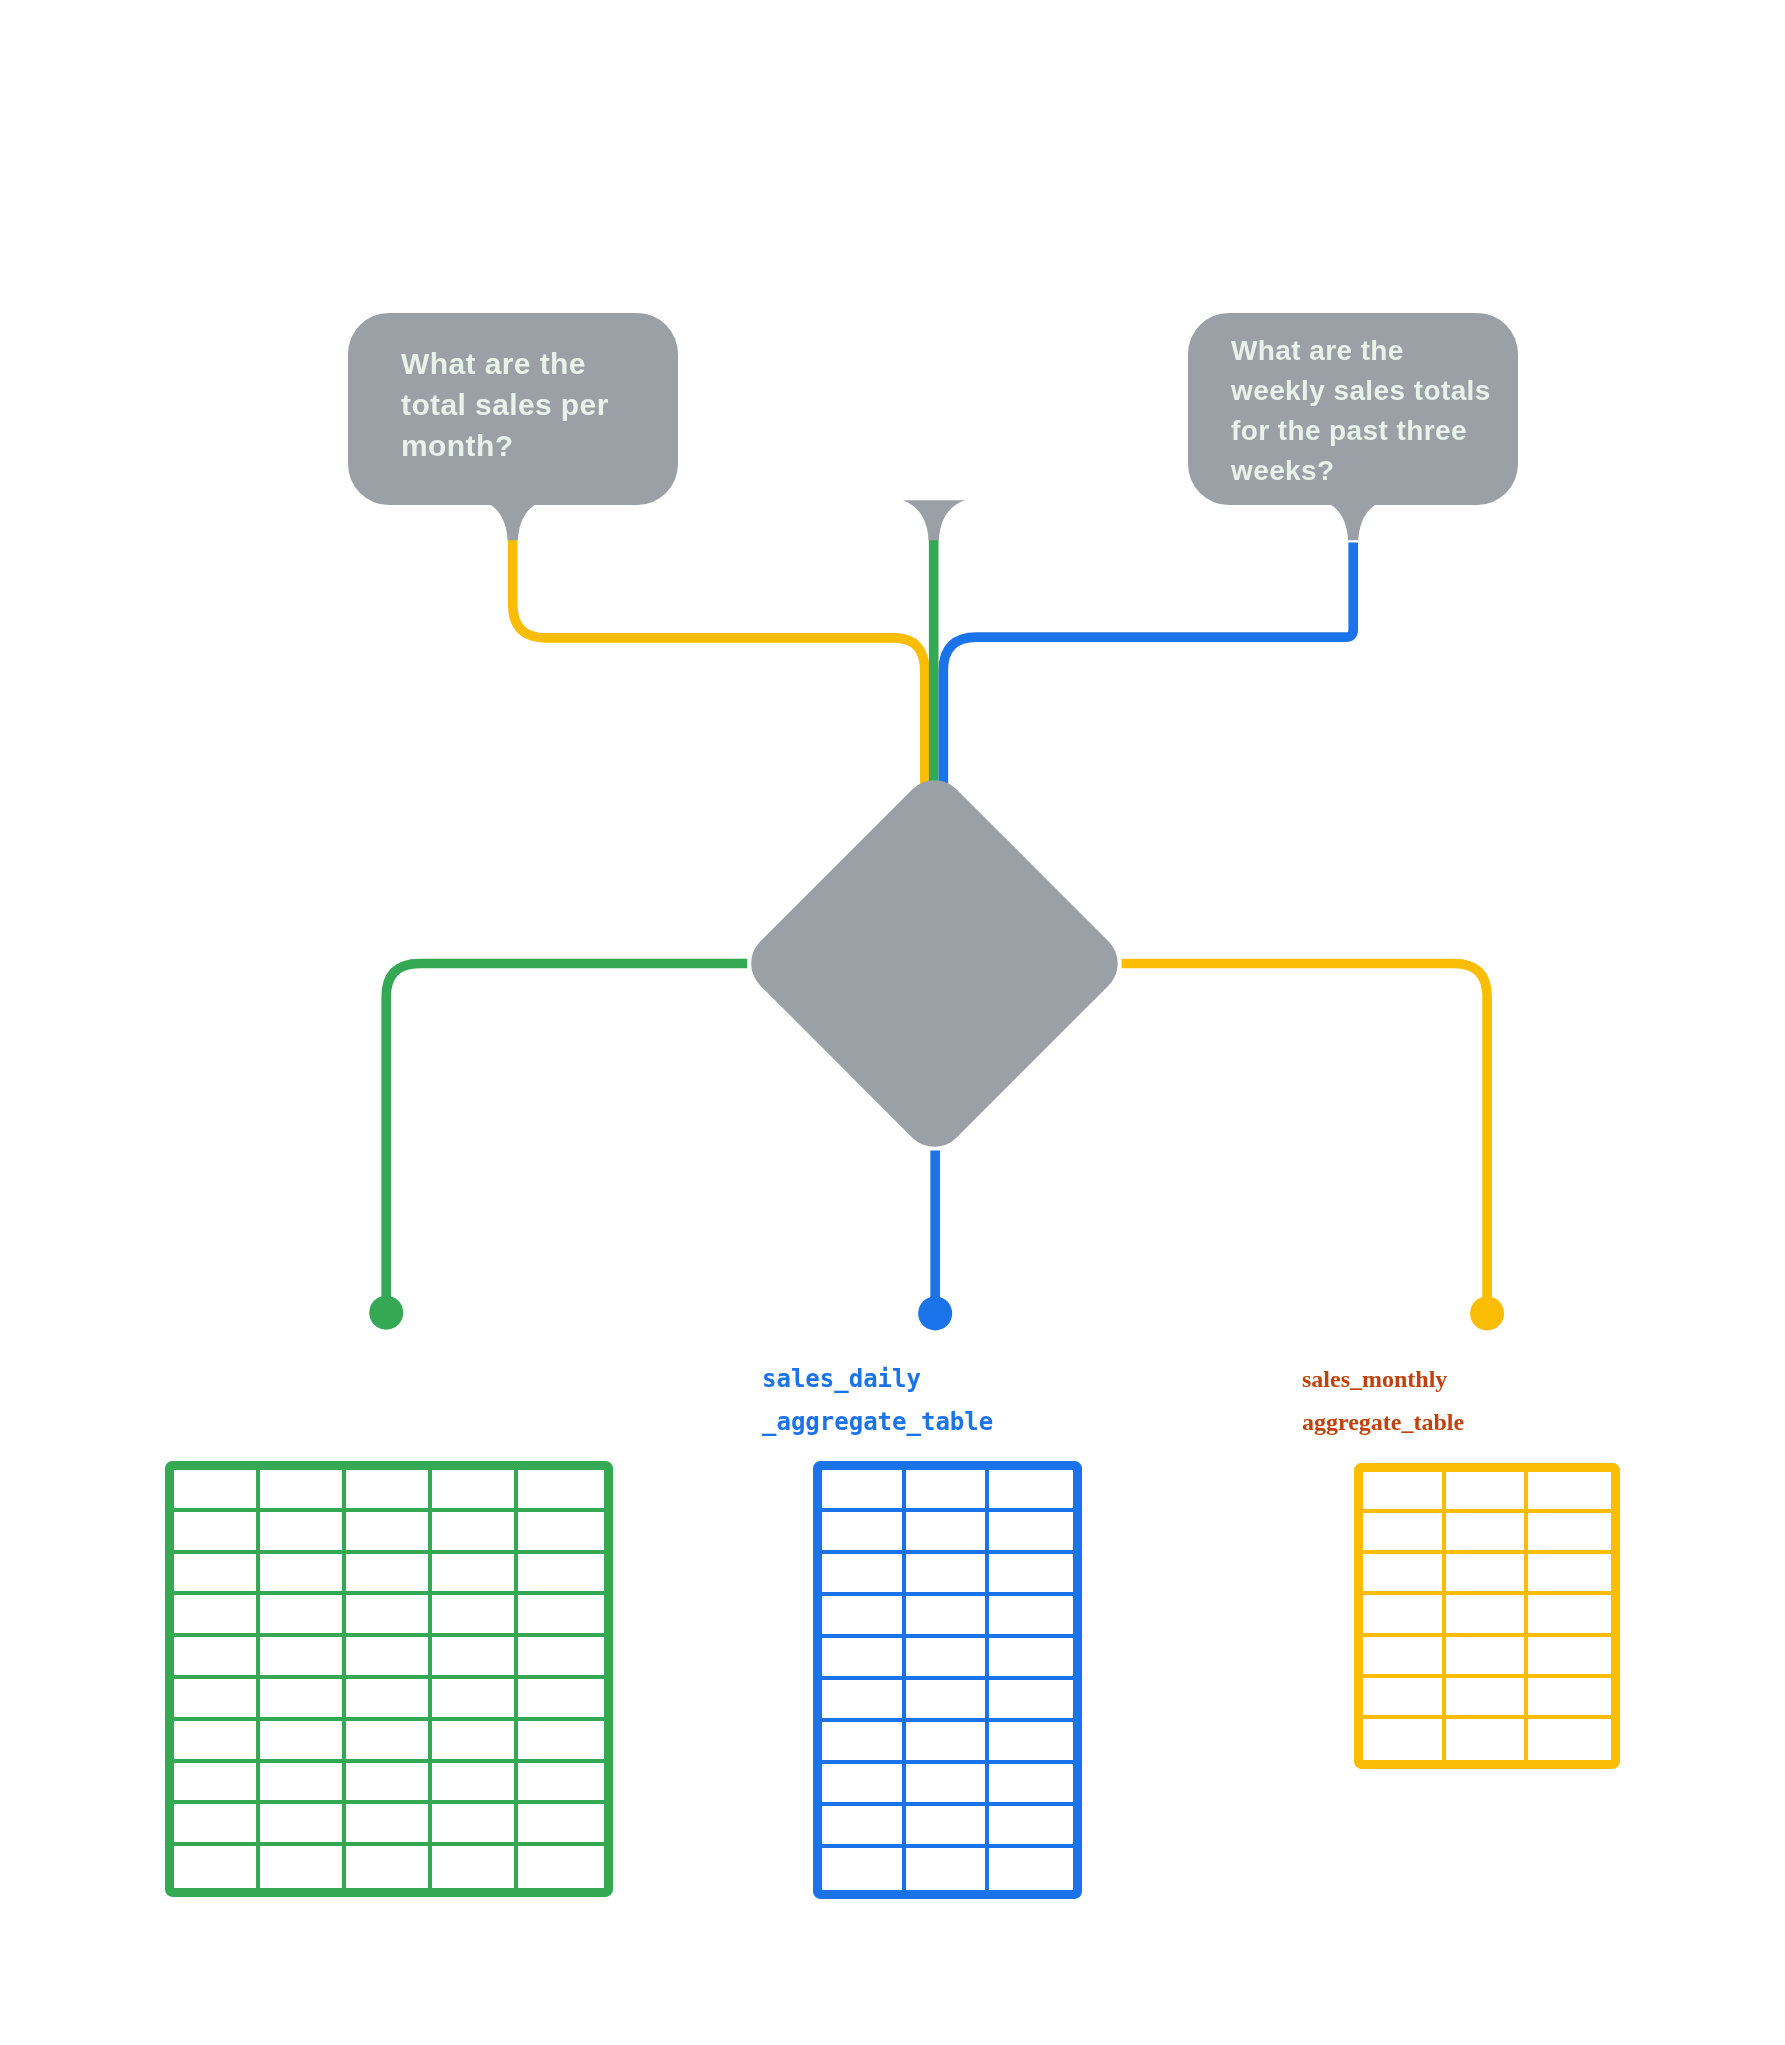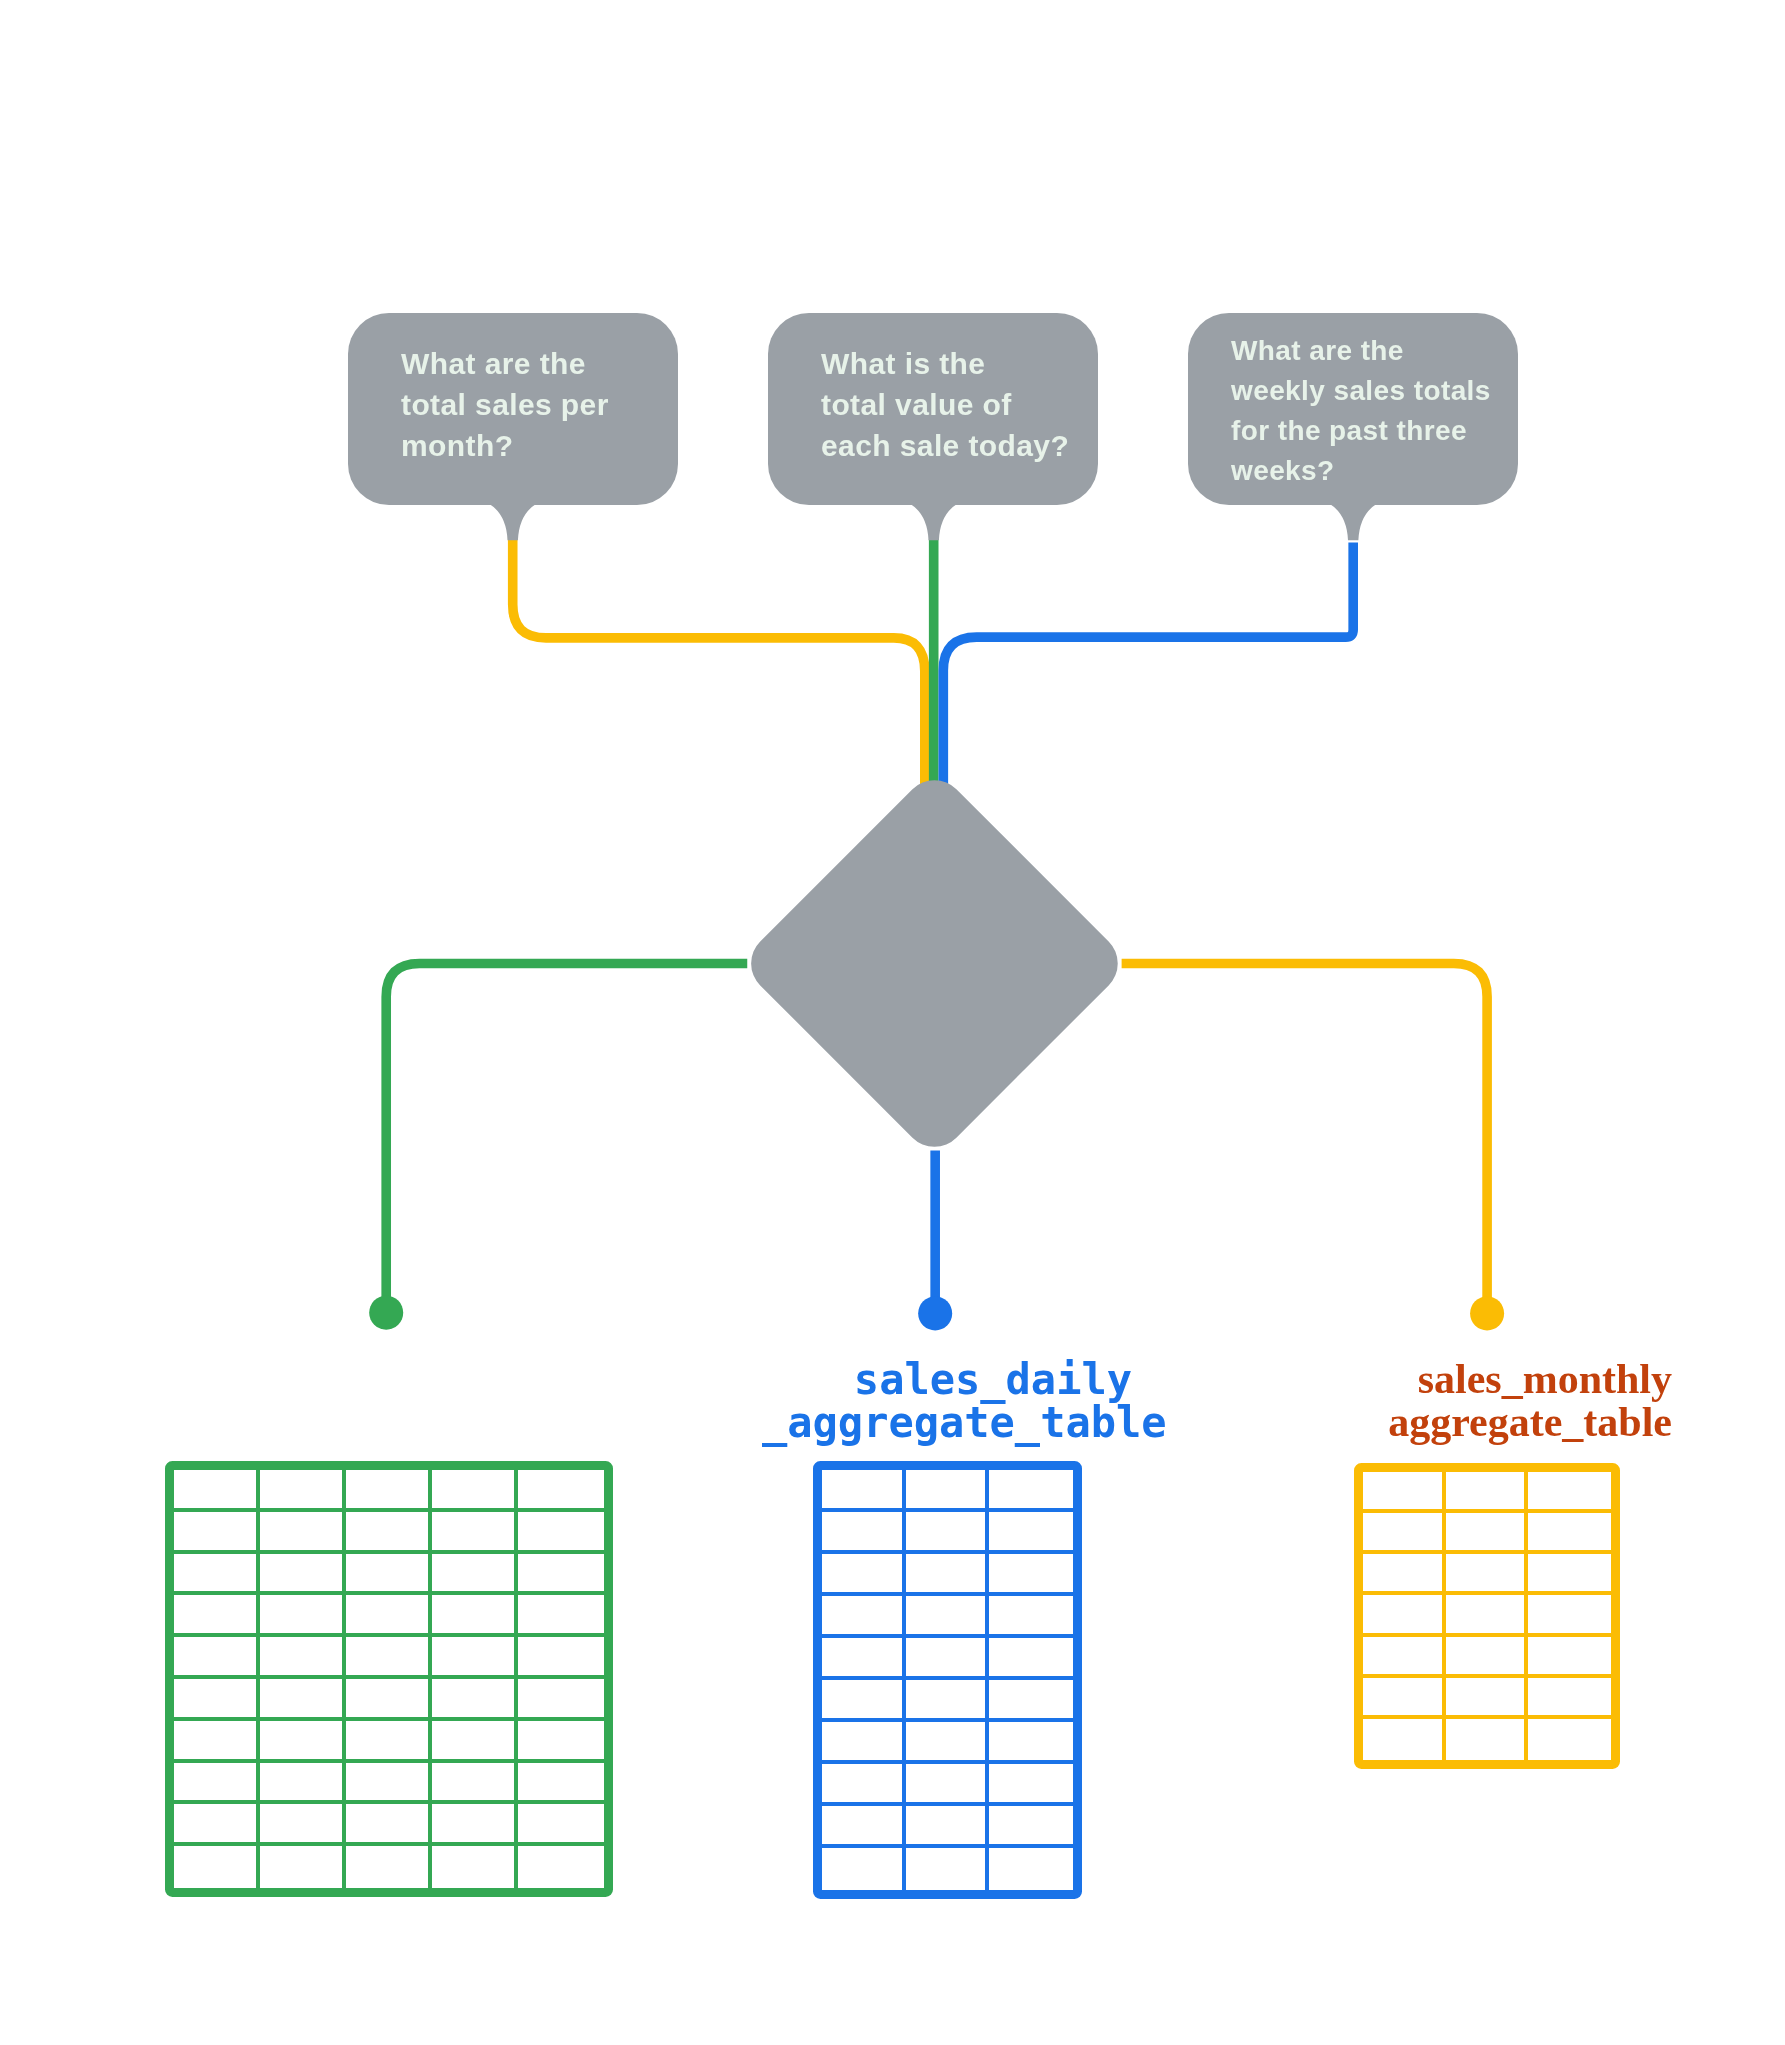--- a/index.html
+++ b/index.html
@@ -47,24 +47,24 @@
     color: #F3F9F4;
     font-weight: 700;
     font-size: 40px;
     line-height: 44px;
     letter-spacing: 0.7px;
     white-space: pre-line;
   }
   .table-label {
     position: absolute;
     width: 370px;
-    text-align: right;
+    text-align: left;
     font-family: "DejaVu Sans Mono", monospace;
     font-weight: 700;
-    font-size: 42px;
+    font-size: 24px;
     line-height: 43px;
     white-space: pre-line;
   }
   .table-label-1 { left: 203px;  top: 1413px; }
   .table-label-2 { left: 762px; top: 1358px; }
   .table-label-3 { left: 1302px; top: 1358px; }
   .tbl {
     position: absolute;
     box-sizing: border-box;
     border: 9.6px solid #000;
@@ -103,25 +103,20 @@
     <circle cx="522" cy="1774" r="23" fill="#34A853"></circle>
     <circle cx="1264" cy="1775" r="23" fill="#1A73E8"></circle>
     <circle cx="2010" cy="1775" r="23" fill="#FBBC04"></circle>
   </svg>
 
   <div class="bubble bubble-1">
     <div class="bubble-text">What are the
 total sales per
 month?</div>
   </div>
-  <div class="bubble bubble-2">
-    <div class="bubble-text">What is the
-total value of
-each sale today?</div>
-  </div>
   <div class="bubble bubble-3">
     <div class="bubble-text">What are the
 weekly sales totals
 for the past three
 weeks?</div>
   </div>
 
 
   <div class="table-label table-label-2" style="color: rgb(26, 115, 232);">sales_daily
 _aggregate_table</div>

